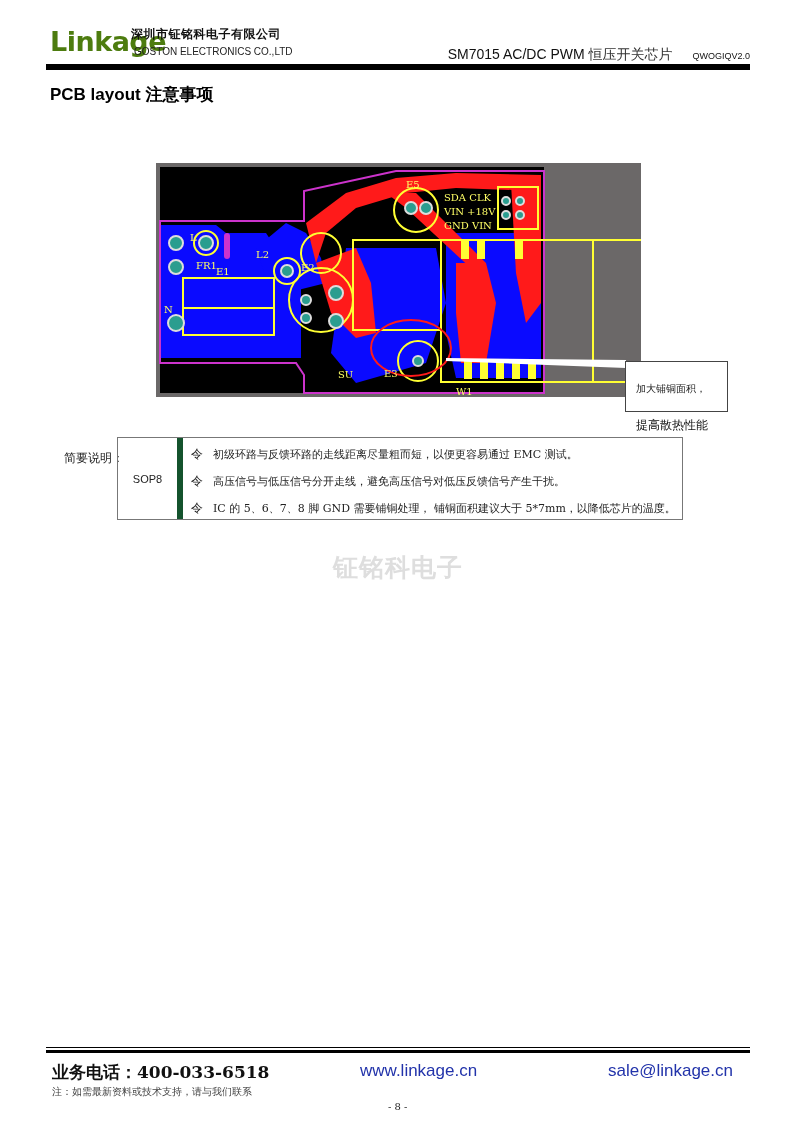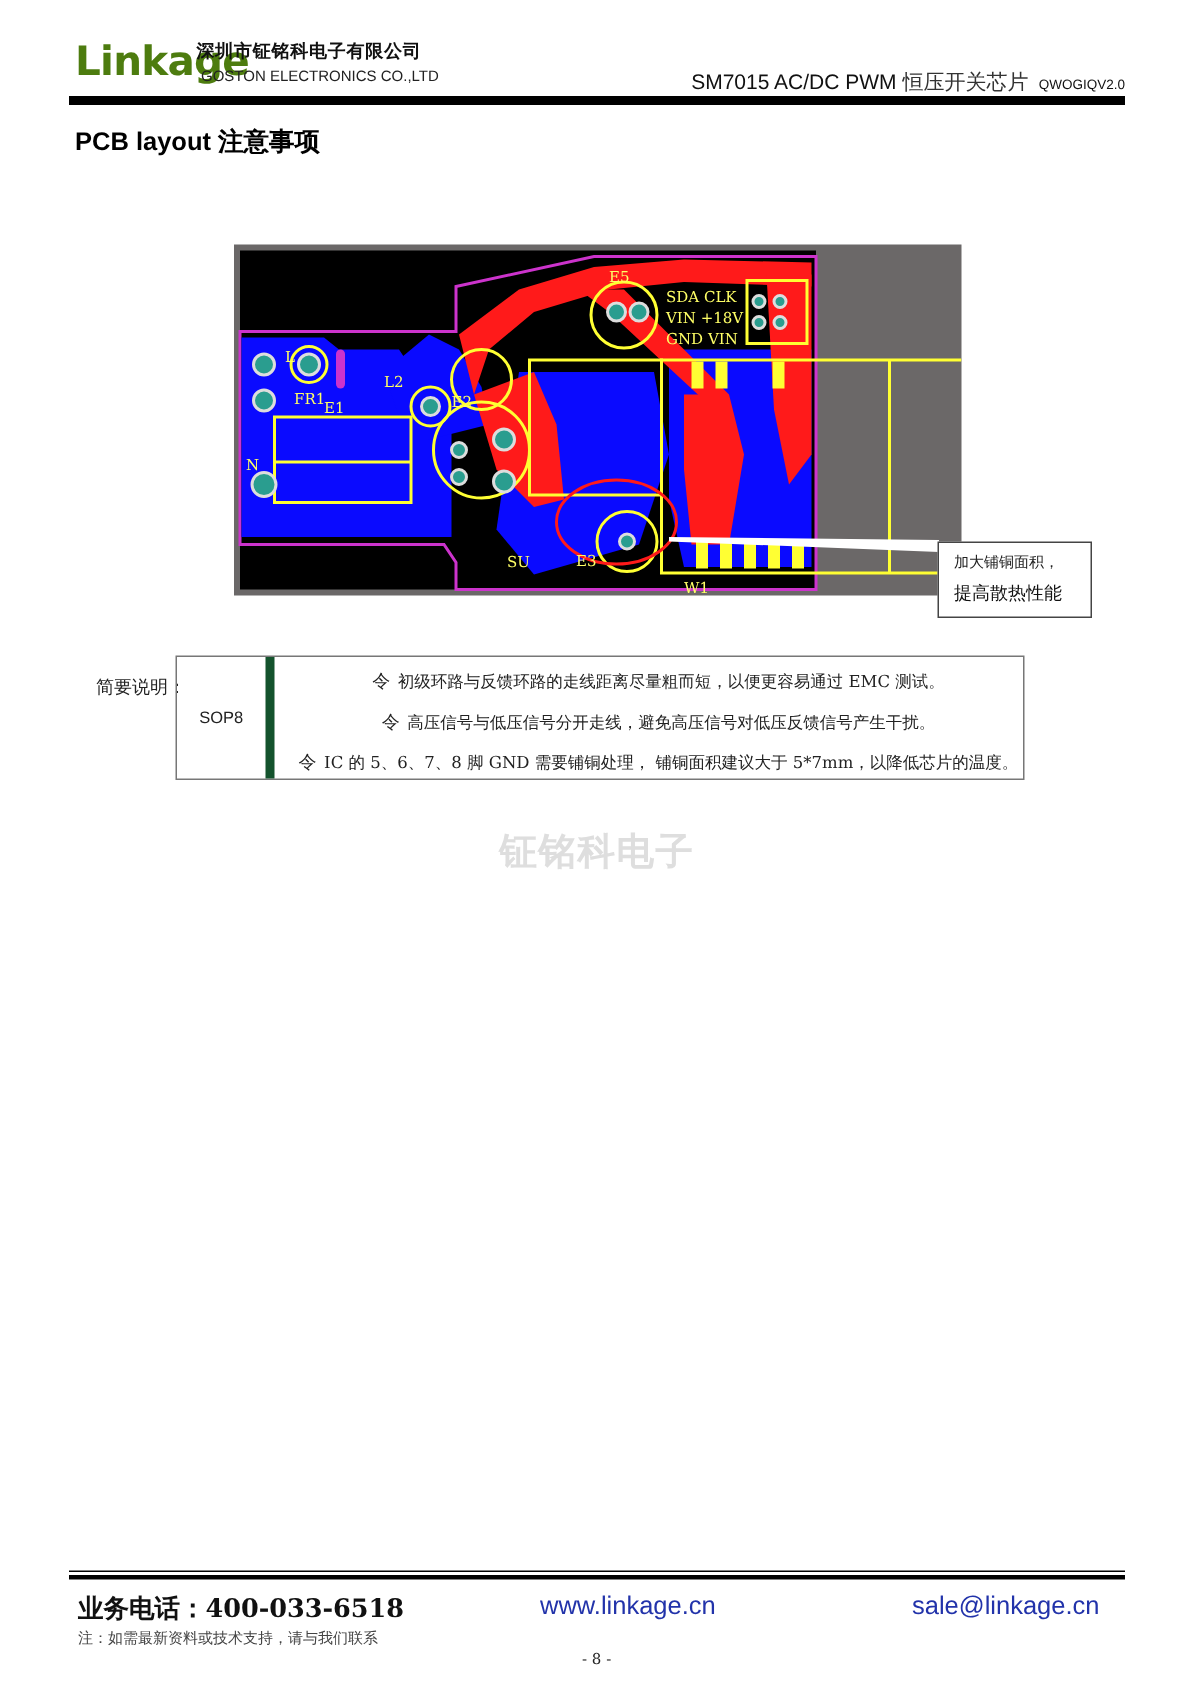--- a/index.html
+++ b/index.html
@@ -5,39 +5,39 @@
   * { box-sizing: border-box; margin: 0; padding: 0; }
   html, body { width: 800px; height: 1132px; background: #ffffff; overflow: hidden; }
   body { position: relative; font-family: "Liberation Sans", "DejaVu Sans", sans-serif; color: #000; }
 
   
   .hdr-logo { position: absolute; left: 50px; top: 26px; font-family: "DejaVu Sans", sans-serif; font-size: 27px; font-weight: bold; color: #4d7c0f; letter-spacing: -0.5px; }
   .hdr-company { position: absolute; left: 131px; top: 26px; font-family: "DejaVu Sans", sans-serif; font-size: 12px; font-weight: bold; color: #111; letter-spacing: 0.5px; }
   .hdr-company-en { position: absolute; left: 134px; top: 46px; font-size: 10px; color: #222; }
   .hdr-doc { position: absolute; right: 50px; top: 46px; font-size: 14px; color: #111; white-space: nowrap; }
   .hdr-doc .cn { font-family: "DejaVu Serif", serif; color: #333; }
-  .hdr-doc .ver { font-size: 9px; margin-left: 3px; }
+  .hdr-doc .ver { font-size: 9px; margin-left: 16px; }
   .hdr-rule { position: absolute; left: 46px; top: 64px; width: 704px; height: 6px; background: #000; }
 
   .section-title { position: absolute; left: 50px; top: 83px; font-size: 17px; font-weight: bold; color: #000; }
 
   
   .pcb { position: absolute; left: 156px; top: 163px; width: 485px; height: 234px; background: #6b6868; overflow: hidden; }
   .pcb svg { width: 100%; height: 100%; display: block; }
 
-  .callout { position: absolute; left: 625px; top: 361px; width: 103px; height: 51px; background: #fff; border: 1px solid #444; font-family: "DejaVu Serif", serif; padding: 6px 0 0 10px; }
+  .callout { position: absolute; left: 625px; top: 361px; width: 103px; height: 51px; background: #fff; border: 1px solid #444; font-family: "DejaVu Serif", serif; padding: 20px 0 0 10px; }
   .callout .l1 { font-size: 10px; color: #222; }
-  .callout .l2 { font-size: 12px; color: #111; margin-top: 5px; }
+  .callout .l2 { font-size: 12px; color: #111; margin-top: 21px; }
 
   .summary-label { position: absolute; left: 64px; top: 415px; font-family: "DejaVu Serif", serif; font-size: 12px; color: #222; margin-top: 35px; }
 
   
   .notes { position: absolute; left: 117px; top: 437px; width: 566px; height: 83px; border: 1px solid #777; display: flex; }
   .notes .pkg { width: 65px; border-right: 6px solid #14532d; display: flex; align-items: center; justify-content: center; font-size: 11px; color: #222; }
-  .notes .rows { flex: 1; padding: 8px 0 0 8px; text-align: center; }
+  .notes .rows { flex: 1; padding: 8px 0 0 8px; }
   .notes .row { height: 27px; font-size: 11px; color: #222; white-space: nowrap; }
   .notes .bullet { display: inline-block; width: 22px; font-size: 12px; }
   .notes .txt { font-family: "DejaVu Serif", serif; font-size: 11px; }
 
   .watermark { position: absolute; left: 333px; top: 551px; font-family: "DejaVu Sans", sans-serif; font-weight: bold; font-size: 25px; color: #dedede; letter-spacing: 1px; }
 
   
   .ftr-rule { position: absolute; left: 46px; top: 1047px; width: 704px; height: 6px; border-top: 1px solid #000; border-bottom: 3px solid #000; }
   .ftr-phone { position: absolute; left: 52px; top: 1061px; font-family: "DejaVu Serif", serif; font-size: 17px; font-weight: bold; color: #111; }
   .ftr-note { position: absolute; left: 52px; top: 1085px; font-family: "DejaVu Serif", serif; font-size: 10px; color: #444; }

